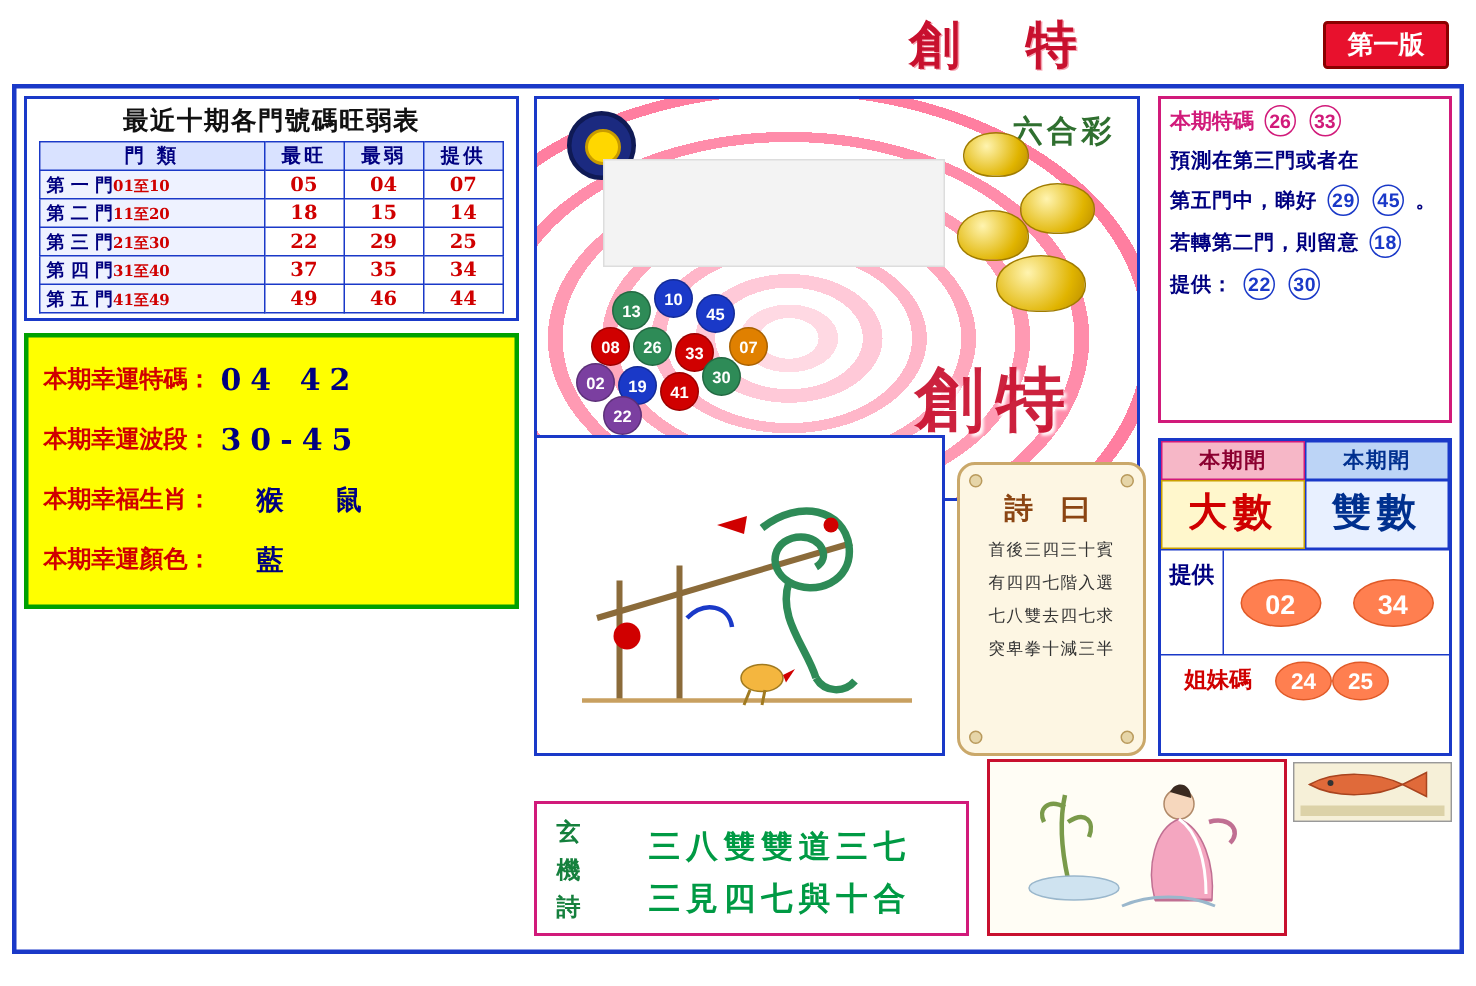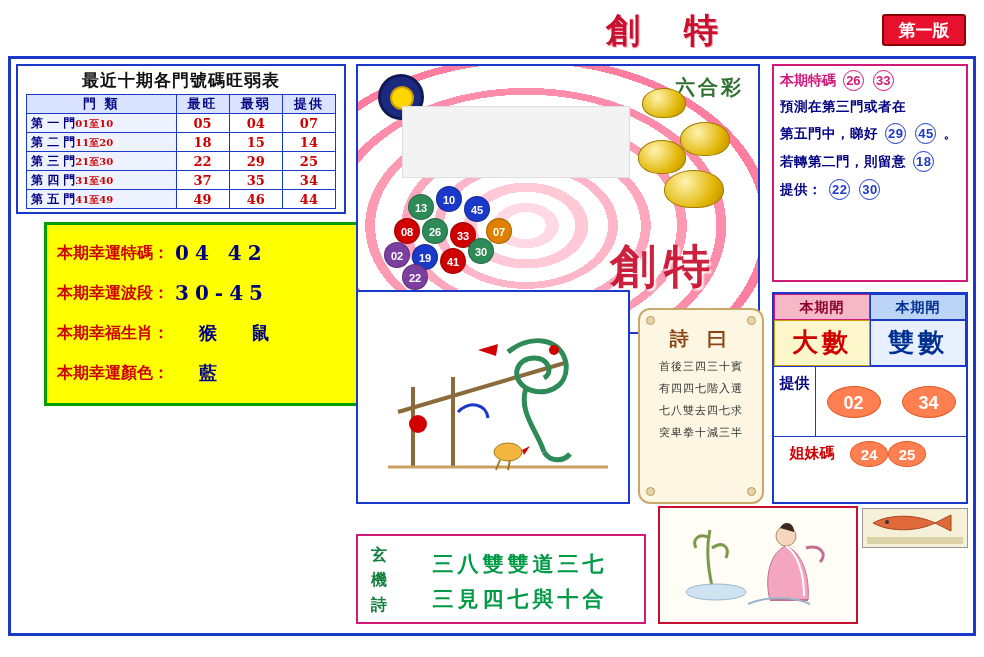--- a/index.html
+++ b/index.html
@@ -60,21 +60,20 @@
   table.rank th { background:#d9e2ff; color:#000080; font-weight:bold; font-size:13px; letter-spacing:2px;}
   table.rank td.lbl { background:#eef2ff; color:#000080; font-weight:bold; font-size:12px; text-align:left; padding-left:4px;}
   table.rank td.num { color:#d00000; font-weight:bold; font-size:13px;}
   .rng { color:#d00000; font-size:10px; }
 
   
   .lucky {
     position:absolute; left:16px; top:222px; width:330px; height:184px;
     border:3px solid #00a000; background:#ffff00;
     padding:8px 10px;
-    margin-left:28px;
   }
   .lucky .row {
     display:flex; align-items:center;
     height:40px;
     font-family:"DejaVu Serif", serif;
   }
   .lucky .k { color:#d00000; font-size:16px; font-weight:bold; white-space:nowrap;}
   .lucky .v { color:#000080; font-size:20px; font-weight:bold; margin-left:6px; letter-spacing:6px;}
   .lucky .v2 { color:#000080; font-size:18px; font-weight:bold; margin-left:30px; letter-spacing:14px;}
 

